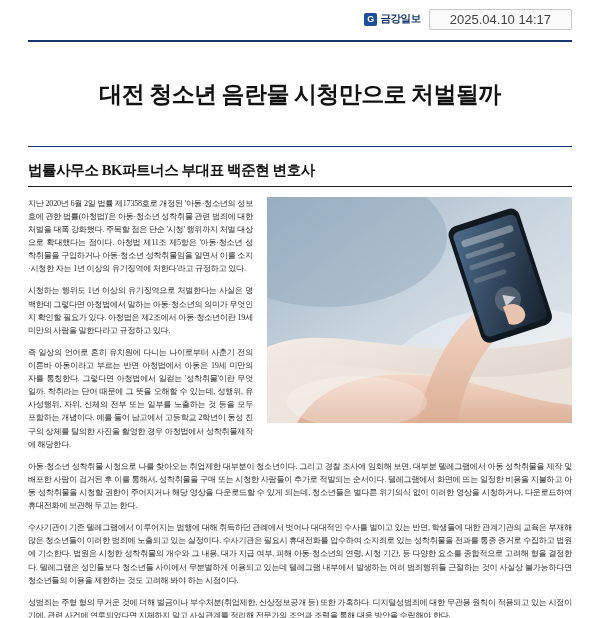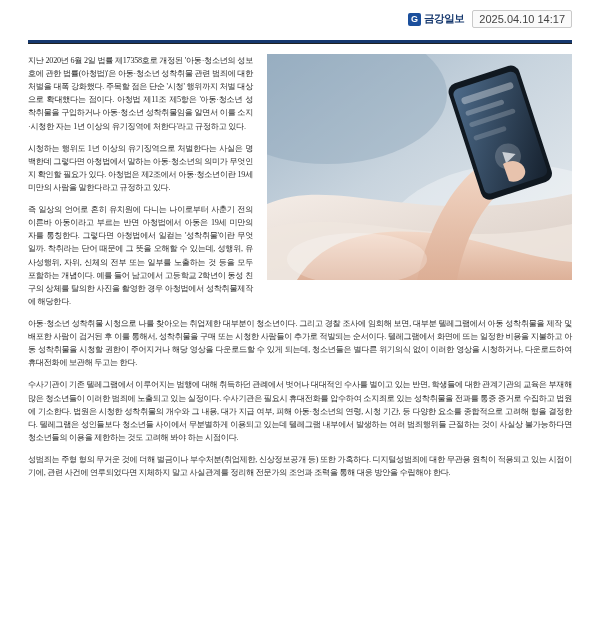--- a/index.html
+++ b/index.html
@@ -49,25 +49,25 @@
   }
   .brand-name {
     font-family: "Liberation Sans", sans-serif;
     font-size: 10.5px;
     font-weight: bold;
     color: #16386e;
     letter-spacing: -0.4px;
   }
   .timestamp {
     font-family: "Liberation Sans", sans-serif;
-    font-size: 11px;
+    font-size: 13px;
     color: #444;
     border: 1px solid #c9c9c9;
     border-radius: 2px;
-    padding: 2px 6px;
+    padding: 2px 20px;
     background: #fafafa;
   }
 
   .rule-top {
     border-top: 2px solid #16386e;
     margin-top: 2px;
   }
   .rule-bottom {
     border-top: 1px solid #16386e;
     margin-top: 0;
@@ -126,23 +126,25 @@
   <div class="topbar">
     <div class="brand">
       <span class="brand-mark">G</span>
       <span class="brand-name">금강일보</span>
     </div>
     <div class="timestamp">2025.04.10 14:17</div>
   </div>
 
   <div class="rule-top"></div>
 
+  <h1 class="headline">대전 청소년 음란물 시청만으로 처벌될까</h1>
 
   <div class="rule-bottom"></div>
 
+  <h2 class="subhead">법률사무소 BK파트너스 부대표 백준현 변호사</h2>
   <div class="subhead-underline"></div>
 
   <div class="figure">
     <svg width="305" height="226" viewBox="0 0 305 226" xmlns="http://www.w3.org/2000/svg">
       <defs>
         <linearGradient id="bg" x1="0" y1="0" x2="1" y2="1">
           <stop offset="0%" stop-color="#9fb4c6"></stop>
           <stop offset="45%" stop-color="#c8d4de"></stop>
           <stop offset="100%" stop-color="#eaeef1"></stop>
         </linearGradient>

